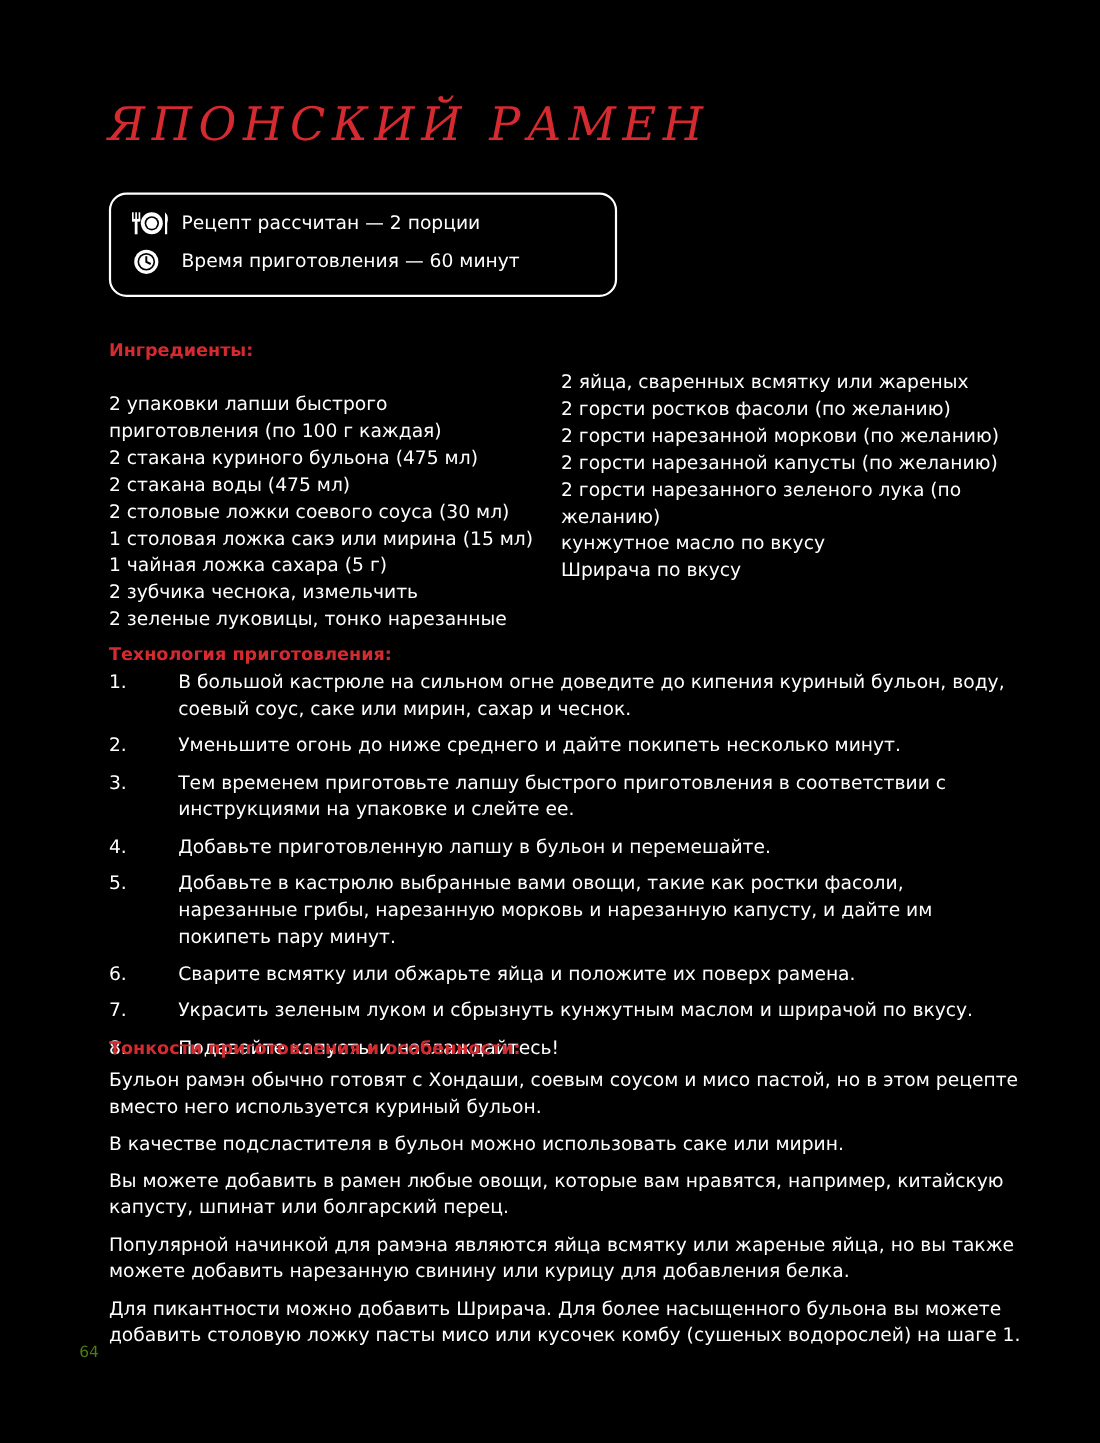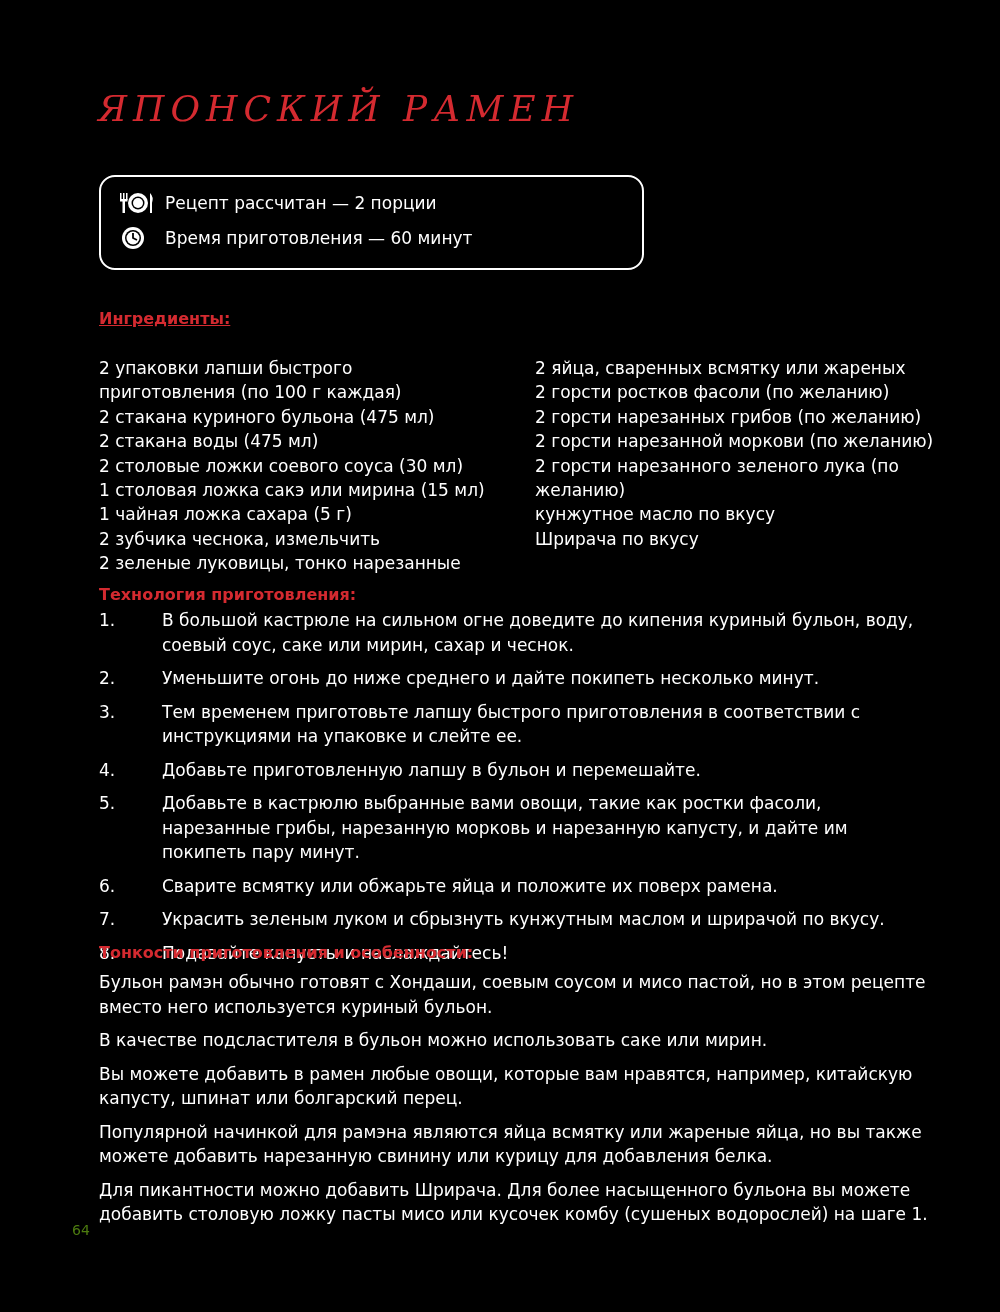--- a/index.html
+++ b/index.html
@@ -2,26 +2,26 @@
 <html><head>
 <meta charset="utf-8">
 <style>
   html, body { margin: 0; padding: 0; }
   body {
     width: 1000px; height: 1312px; background: #000; color: #fff;
     font-family: "DejaVu Sans", sans-serif; position: relative; overflow: hidden;
   }
   .title {
     position: absolute; left: 98px; top: 88px;
-    font-family: "DejaVu Serif", serif; font-size: 36px; color: #d42a30;
+    font-family: "DejaVu Serif", serif; font-size: 42px; color: #d42a30;
     letter-spacing: 6px; font-weight: normal; transform: scaleY(1.0);
     font-variant: small-caps; text-transform: uppercase; font-style: italic;
   }
   .info-box {
-    position: absolute; left: 99px; top: 175px; width: 545px; height: 95px;
+    position: absolute; left: 99px; top: 175px; width: 462px; height: 95px;
     border: 2px solid #fff; border-radius: 16px; box-sizing: border-box;
   }
   .info-row { position: absolute; left: 16px; display: flex; align-items: center; }
   .info-row .icon { width: 40px; height: 24px; display: flex; align-items: center; justify-content: center; }
   .info-row .text { margin-left: 8px; font-size: 17px; color: #fff; }
   .section-head {
     position: absolute; left: 99px; font-size: 16px; font-weight: bold; color: #d42a30;
   }
   .ing-col { position: absolute; top: 336px; font-size: 17px; line-height: 24.4px; }
   .ing-col div { white-space: nowrap; }
@@ -61,39 +61,39 @@
         <circle cx="16" cy="12" r="11" fill="#fff"></circle>
         <circle cx="16" cy="12" r="8" fill="#000"></circle>
         <circle cx="16" cy="12" r="6.5" fill="#fff"></circle>
         <path d="M16 7 L16 12 L20 14" stroke="#000" stroke-width="1.8" fill="none"></path>
       </svg>
     </span>
     <span class="text">Время приготовления — 60 минут</span>
   </div>
 </div>
 
-<div class="section-head" style="top:309px;text-decoration:underline;">Ингредиенты:</div>
+<div class="section-head" style="top:309px;">Ингредиенты:</div>
 
 <div class="ing-col" style="left:99px;margin-top:20px;">
   <div>2 упаковки лапши быстрого</div>
   <div>приготовления (по 100 г каждая)</div>
   <div>2 стакана куриного бульона (475 мл)</div>
   <div>2 стакана воды (475 мл)</div>
   <div>2 столовые ложки соевого соуса (30 мл)</div>
   <div>1 столовая ложка сакэ или мирина (15 мл)</div>
   <div>1 чайная ложка сахара (5 г)</div>
   <div>2 зубчика чеснока, измельчить</div>
   <div>2 зеленые луковицы, тонко нарезанные</div>
 </div>
 
-<div class="ing-col" style="left:535px;margin-top:20px;">
+<div class="ing-col" style="left:510px;">
   <div>2 яйца, сваренных всмятку или жареных</div>
   <div>2 горсти ростков фасоли (по желанию)</div>
-  <div>2 горсти нарезанных грибов (по желанию)</div>
   <div>2 горсти нарезанной моркови (по желанию)</div>
+  <div>2 горсти нарезанной капусты (по желанию)</div>
   <div>2 горсти нарезанного зеленого лука (по</div>
   <div>желанию)</div>
   <div>кунжутное масло по вкусу</div>
   <div>Шрирача по вкусу</div>
 </div>
 
 <div class="section-head" style="top:585px;">Технология приготовления:</div>
 
 <div class="steps">
   <div class="step">

